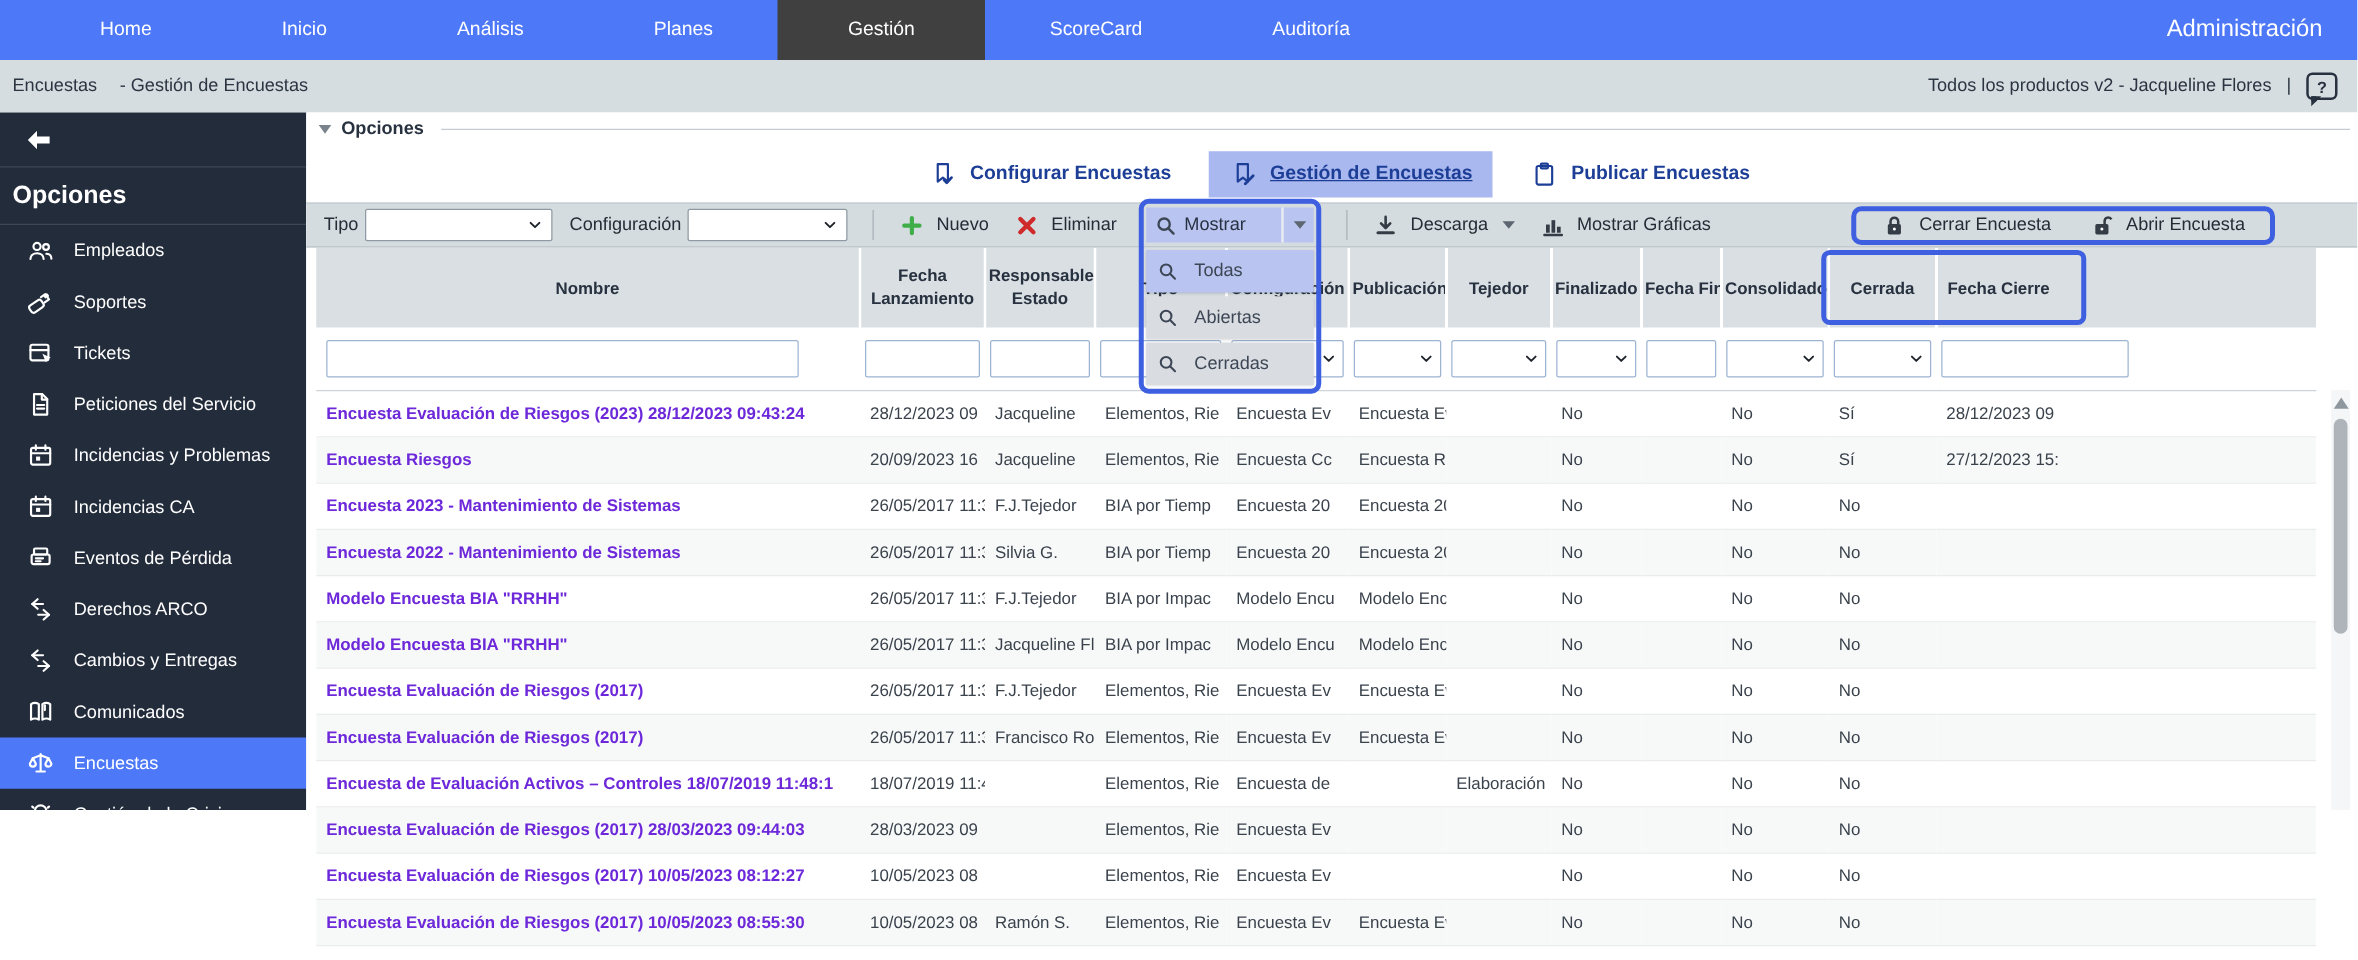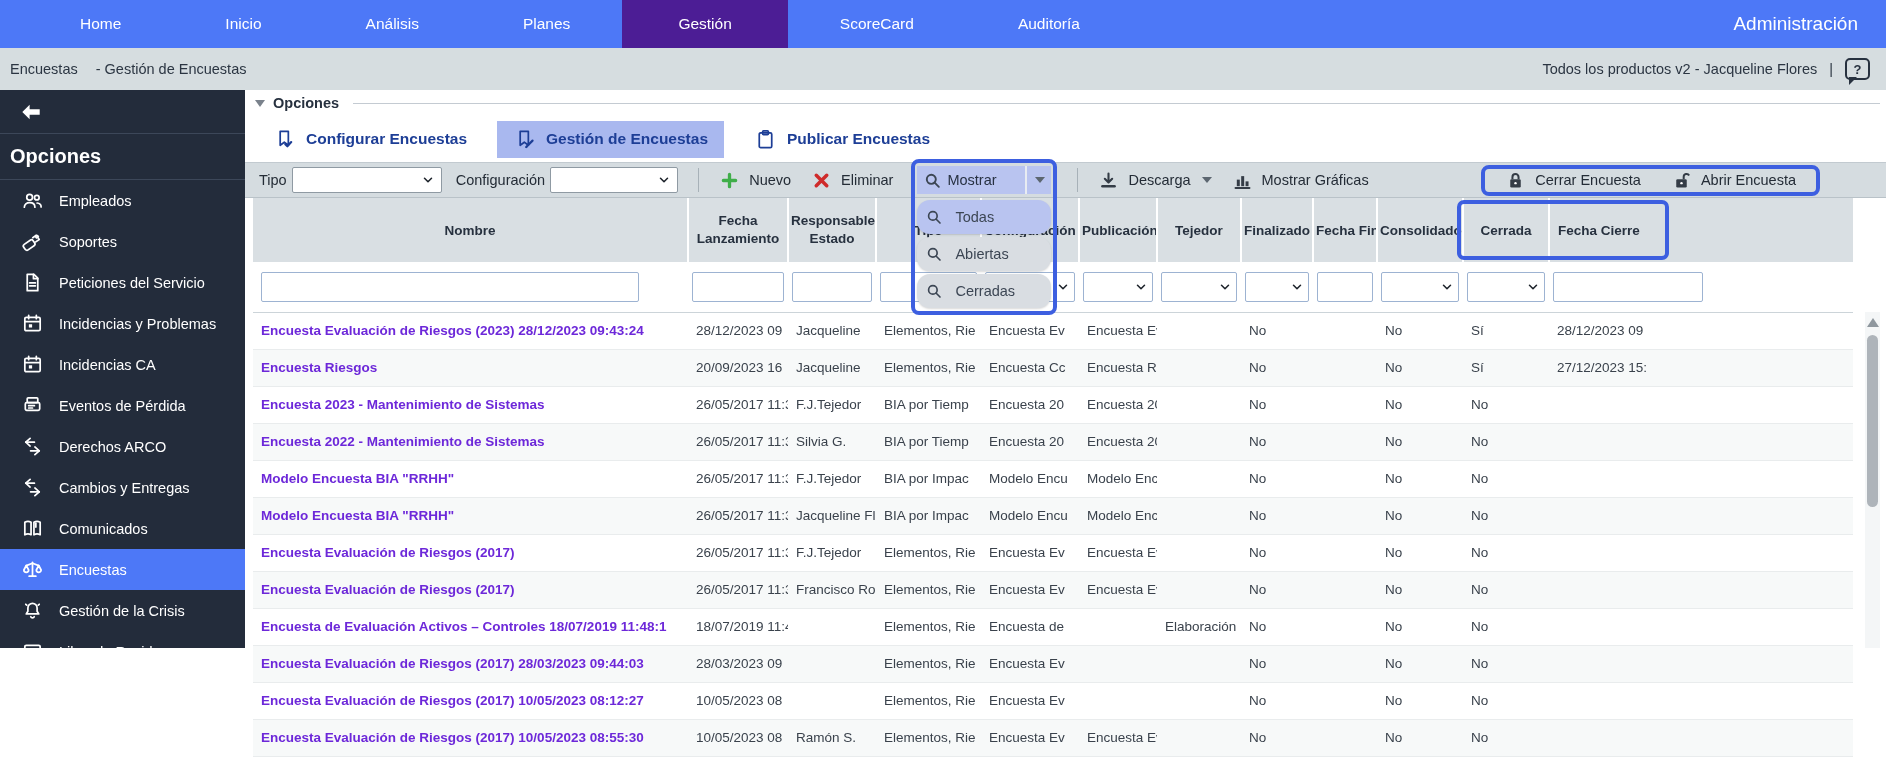--- a/index.html
+++ b/index.html
@@ -4,21 +4,21 @@
 <style>
   * { margin:0; padding:0; box-sizing:border-box; }
   html,body { width:1886px; height:768px; overflow:hidden; background:#fff;
     font-family:"Liberation Sans", sans-serif; }
   .app { width:1886px; height:648px; display:flex; flex-direction:column; }
 
   
   .topnav { height:48px; background:#4d78f7; display:flex; align-items:stretch; color:#fff; flex:0 0 48px; }
   .nav-items { display:flex; align-items:stretch; padding-left:28px; }
   .nav-item { display:flex; align-items:center; padding:0 52px; font-size:15.5px; cursor:pointer; }
-  .nav-item.active { background:#4c1d95; padding:0 56px; }
+  .nav-item.active { background:#404040; padding:0 56px; }
   .nav-right { margin-left:auto; display:flex; align-items:center; padding:0 28px; font-size:19px; cursor:pointer; }
 
   
   .crumbbar { height:42px; background:#d6dde0; display:flex; align-items:center; padding:0 16px 0 10px; flex:0 0 42px; color:#2b3542; }
   .crumb-left { display:flex; gap:18px; font-size:14.5px; }
   .crumb-right { margin-left:auto; display:flex; align-items:center; gap:12px; font-size:14.5px; }
   .help-ico { width:25px; height:22px; border:2.5px solid #27313f; border-radius:5px; position:relative;
     display:flex; align-items:center; justify-content:center; font-size:13px; font-weight:bold; color:#27313f; cursor:pointer; }
   .help-ico:after { content:""; position:absolute; left:2px; bottom:-7px; border:4px solid transparent; border-top-color:#27313f; border-left-color:#27313f; }
 
@@ -34,23 +34,23 @@
   .side-ico svg { width:23px; height:23px; }
 
   
   .main { flex:1; position:relative; background:#fff; min-width:0; }
 
   .opt-head { height:26px; display:flex; align-items:center; gap:8px; padding-left:10px; color:#27313f; }
   .opt-tri { width:0; height:0; border-left:5px solid transparent; border-right:5px solid transparent; border-top:7px solid #7a828c; cursor:pointer; }
   .opt-label { font-size:14.5px; font-weight:bold; }
   .opt-rule { flex:1; height:1px; background:#c4cbd2; margin:0 6px; }
 
-  .tabs { height:46px; display:flex; align-items:center; gap:14px; padding-left:12px; }
+  .tabs { height:46px; display:flex; align-items:center; gap:14px; padding-left:12px;justify-content:center; }
   .tab { display:flex; align-items:center; gap:10px; padding:7px 16px; font-size:15.5px; font-weight:bold; color:#1d3e96; cursor:pointer; }
-  .tab.active { background:#a9b8ef; }
+  .tab.active { background:#a9b8ef;text-decoration:underline; }
   .tab svg { width:23px; height:23px; }
 
   
   .toolbar { height:36px; background:#d5dce0; border-top:1px solid #c2cad0; border-bottom:1px solid #b9c2c8;
     display:flex; align-items:center; padding-left:14px; color:#242c36; font-size:14.5px; position:relative; z-index:20; }
   .tb-label { margin-right:5px; }
   .tb-select { background:#fff; border:1px solid #8f9aa3; border-radius:2px; height:26px; display:flex; align-items:center;
     justify-content:flex-end; padding-right:6px; cursor:pointer; }
   .tb-select svg { width:14px; height:14px; }
   .w150 { width:150px; } .w128 { width:128px; margin-right:10px; }
@@ -63,21 +63,21 @@
   .mostrar-wrap { position:relative; margin-left:14px; margin-right:16px; }
   .mostrar-btn { width:134px; height:28px; background:#b9c4f0; display:flex; align-items:center; cursor:pointer; }
   .mostrar-btn .mb-ico { width:30px; display:flex; justify-content:center; }
   .mostrar-btn .mb-ico svg { width:19px; height:19px; }
   .mostrar-btn .mb-label { flex:1; font-size:14.5px; color:#273142; }
   .mostrar-btn .mb-caret { width:26px; height:100%; border-left:2px solid #e8ecf2; display:flex; align-items:center; justify-content:center; }
   .ann-border { position:absolute; left:-6px; top:-7px; width:calc(100% + 12px); height:156px;
     border:4px solid #3d5fe0; border-radius:8px; pointer-events:none; z-index:60; }
   .mostrar-menu { position:absolute; left:0; top:34px; width:134px; z-index:55; display:flex; flex-direction:column; gap:3px; }
   .menu-item { height:34px; background:#d9dde2; display:flex; align-items:center; gap:12px; padding-left:8px;
-    font-size:14.5px; color:#3c4654; cursor:pointer; box-shadow:0 1px 2px rgba(0,0,0,.15);border-radius:13px; }
+    font-size:14.5px; color:#3c4654; cursor:pointer; box-shadow:0 1px 2px rgba(0,0,0,.15); }
   .menu-item.selected { background:#b9c4f0; }
   .menu-item svg { width:18px; height:18px; }
 
   .closed-box { margin-left:auto; margin-right:66px; border:4px solid #3d5fe0; border-radius:8px;
     display:flex; align-items:center; gap:10px; padding:1px 10px; background:transparent; }
 
   
   .tablewrap { position:relative; z-index:1; }
   table { border-collapse:collapse; table-layout:fixed; width:1600px; margin-left:8px; }
   thead th { height:64px; background:#d9dfe3; border-left:2px solid #fff; font-size:13.5px; font-weight:bold;
@@ -160,20 +160,30 @@
           </div>
           <div class="side-item">
             <span class="side-ico">
               <svg viewBox="0 0 24 24" fill="none" stroke="currentColor" stroke-width="1.8" stroke-linecap="round" stroke-linejoin="round">
                 <rect x="2.5" y="12.2" width="12" height="7" rx="2.2" transform="rotate(-35 8.5 15.7)"></rect>
                 <path d="M12.3 8l3.6-2.5 3.1 4.4-3.6 2.5"></path>
                 <path d="M15.3 7.1l.9 1.2M17.2 5.8l.9 1.2"></path>
               </svg>
             </span>
                  <span>Soportes</span>
+          </div>
+          <div class="side-item">
+            <span class="side-ico">
+              <svg viewBox="0 0 24 24" fill="none" stroke="currentColor" stroke-width="1.8" stroke-linecap="round" stroke-linejoin="round">
+                <rect x="3.5" y="5" width="15" height="13" rx="1.5"></rect>
+                <path d="M3.5 9.5h15"></path>
+                <path d="M13.5 12.5l7 3.4-3 1-1 3z" fill="currentColor" stroke="none"></path>
+              </svg>
+            </span>
+                 <span>Tickets</span>
           </div>
           <div class="side-item">
             <span class="side-ico">
               <svg viewBox="0 0 24 24" fill="none" stroke="currentColor" stroke-width="1.8" stroke-linecap="round" stroke-linejoin="round">
                 <path d="M6.5 3.5h7l4 4v13h-11z"></path>
                 <path d="M13 3.5V8h4.5"></path>
                 <path d="M9 12.5h6M9 15.5h6"></path>
               </svg>
             </span>
                  <span>Peticiones del Servicio</span>

